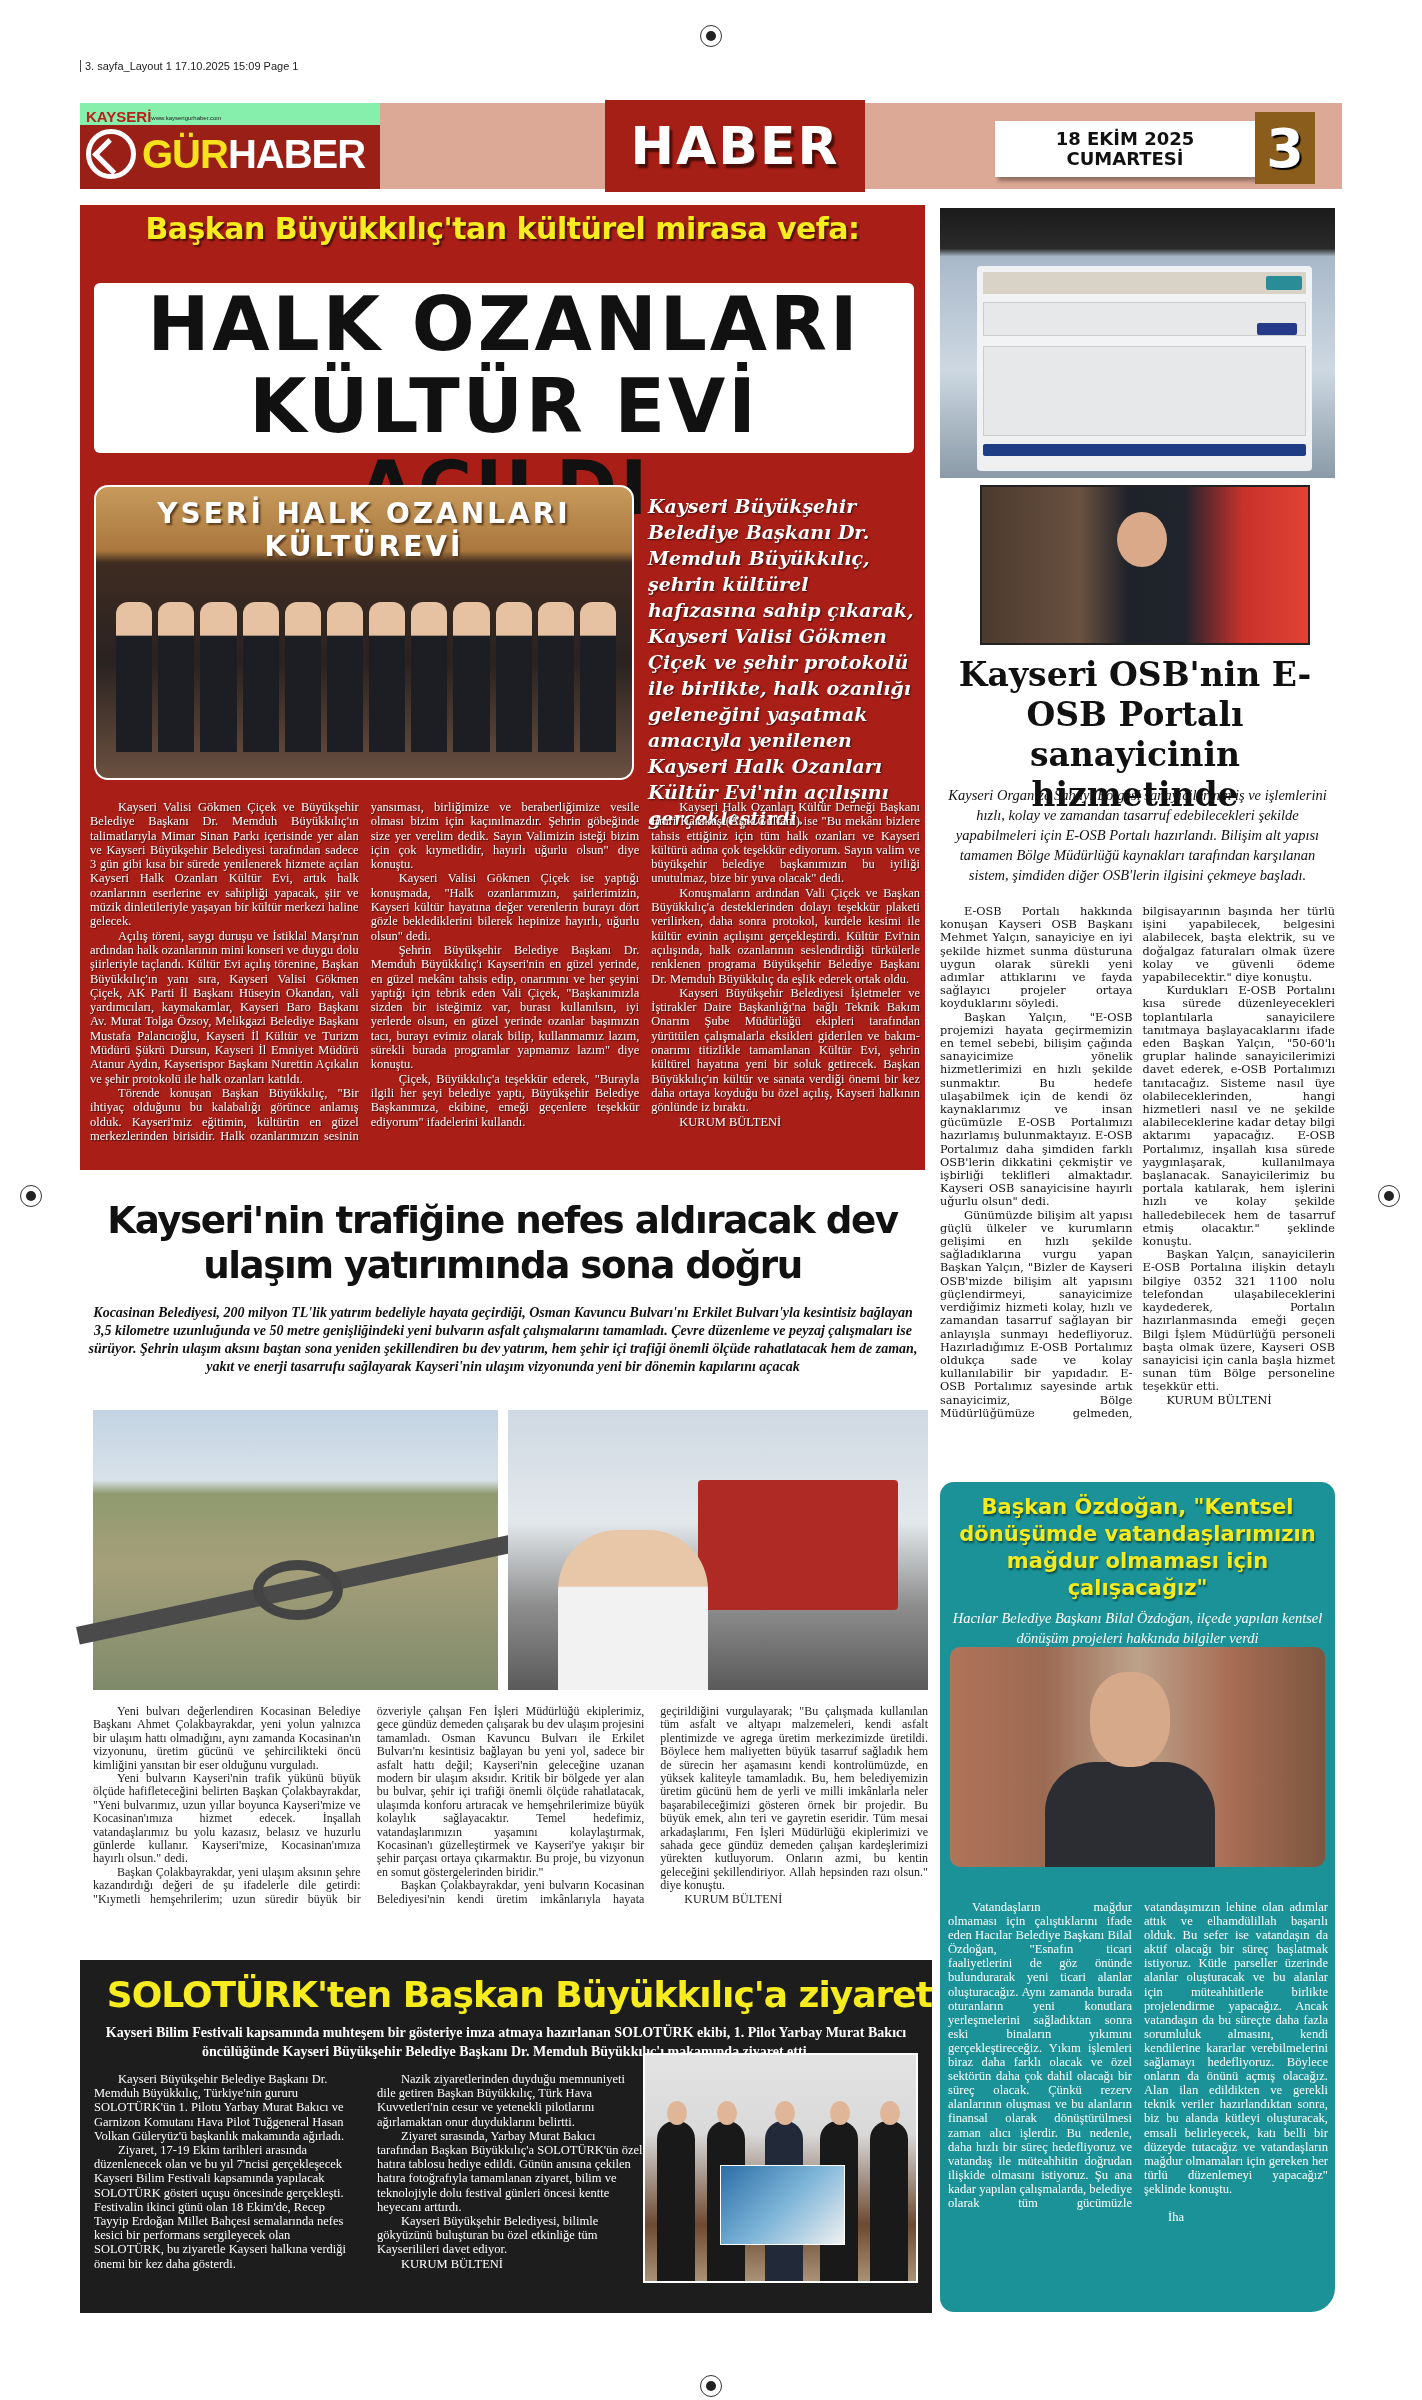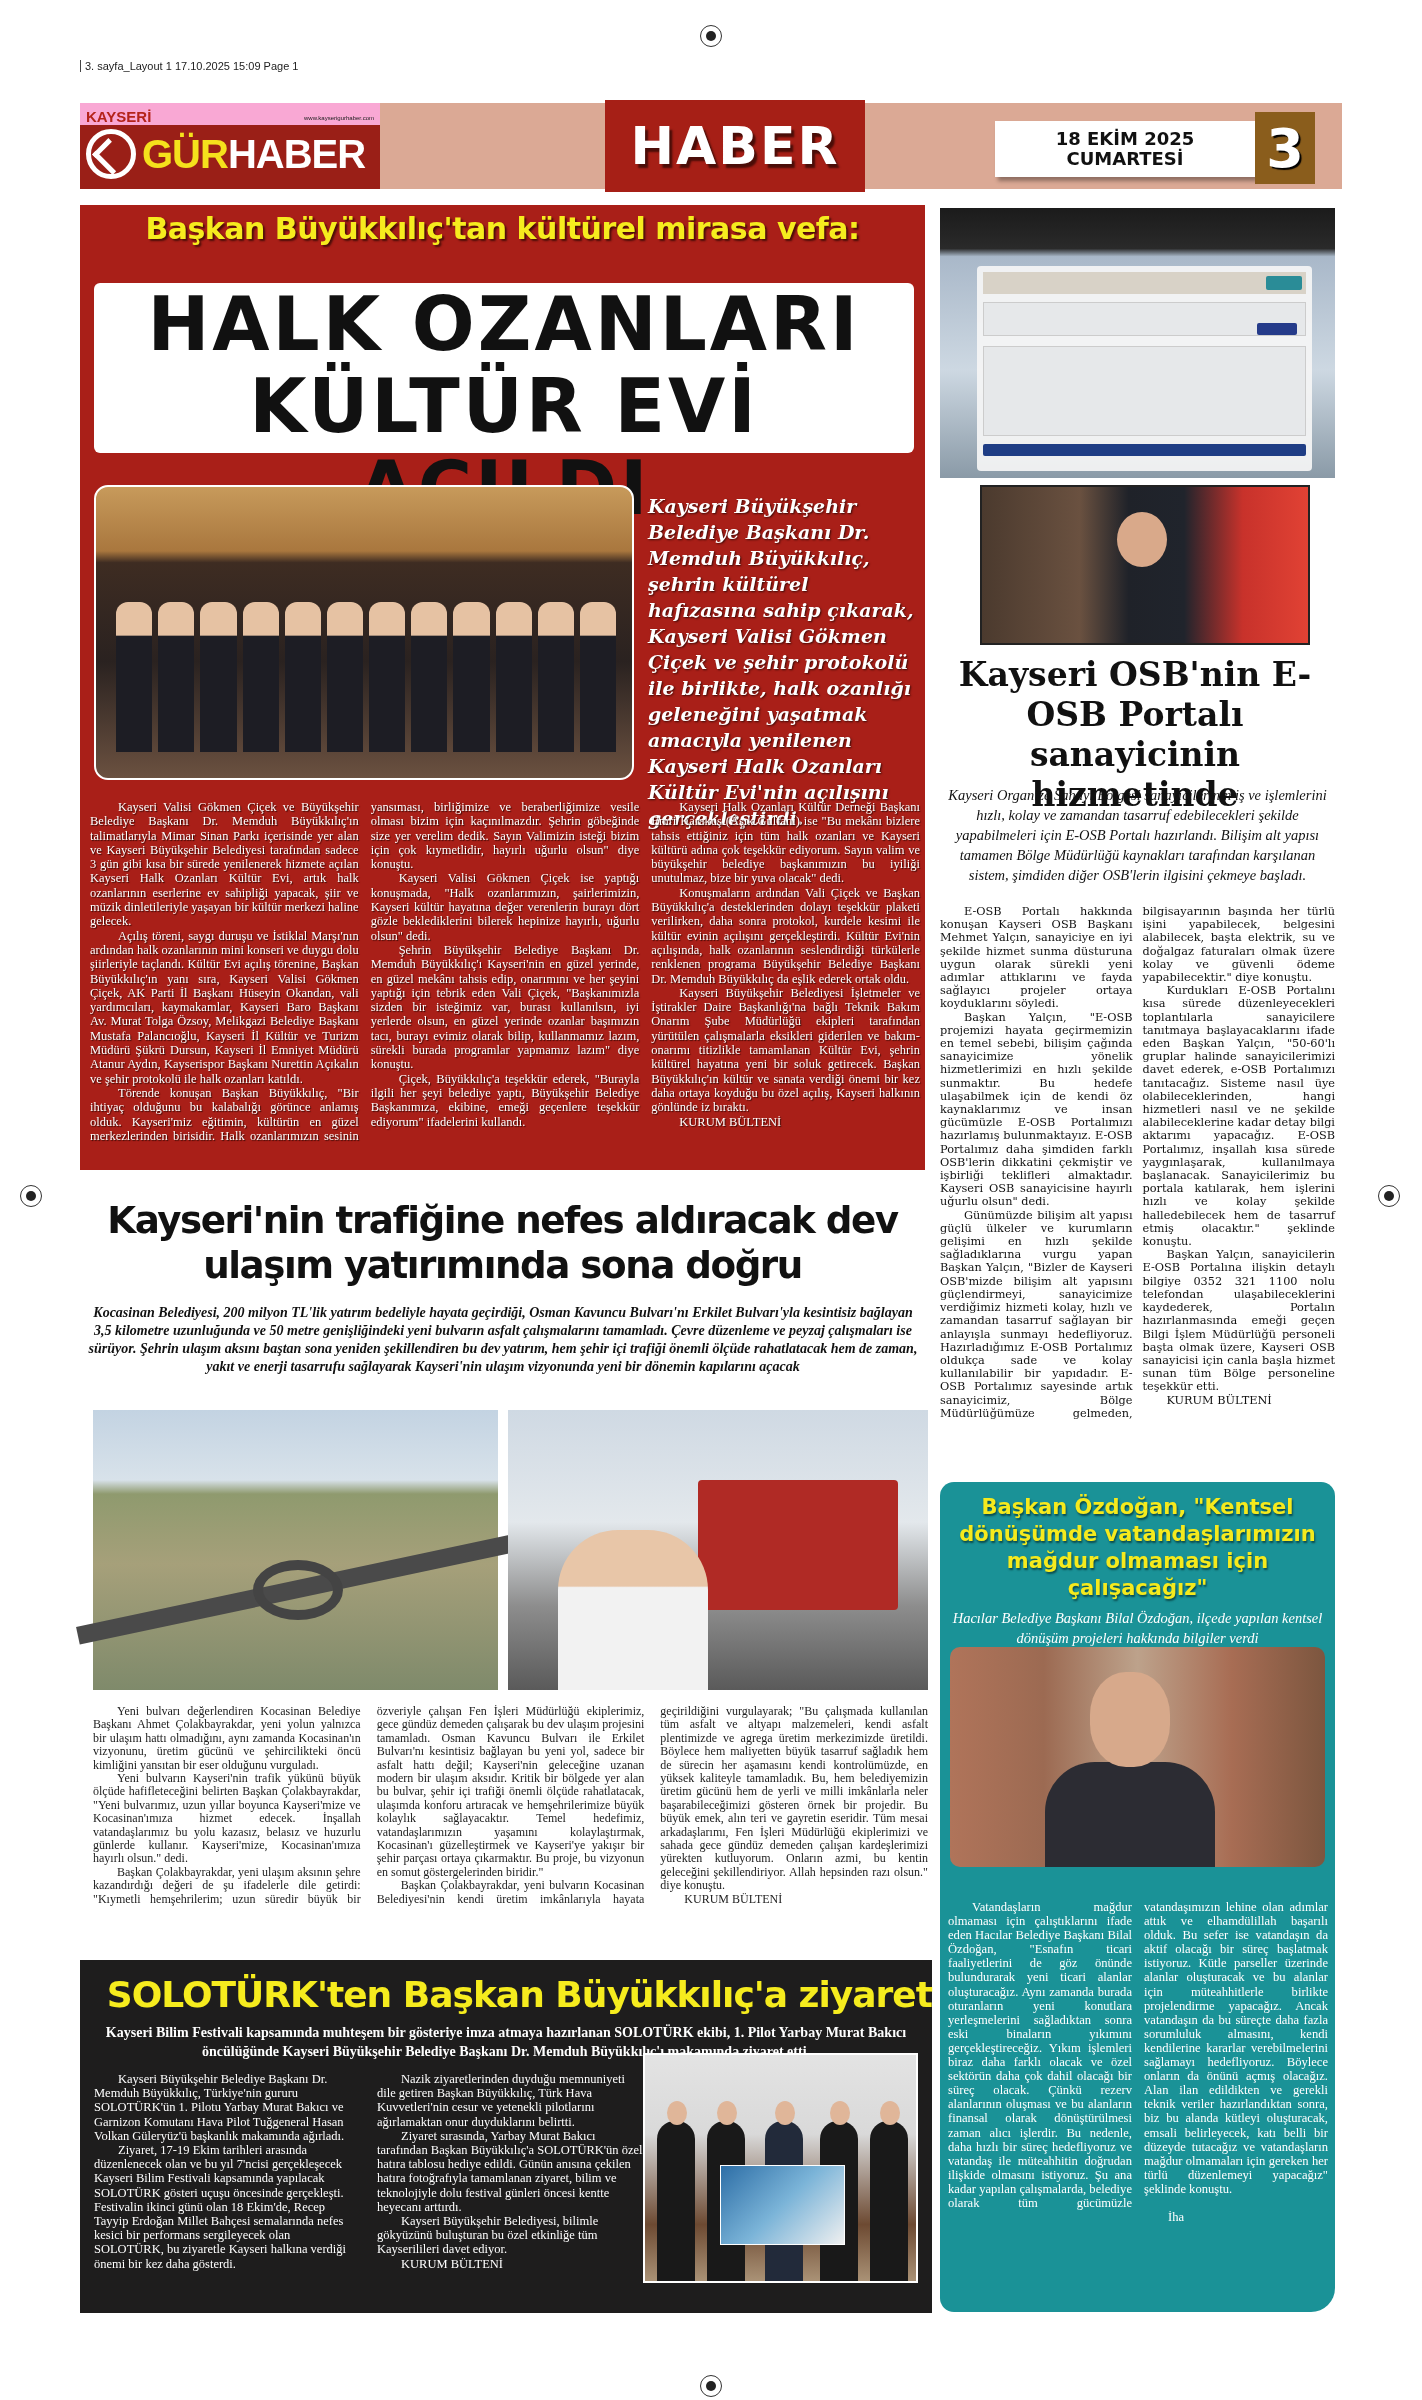--- a/index.html
+++ b/index.html
@@ -4,21 +4,21 @@
 <style>
 *{box-sizing:border-box;margin:0;padding:0}
 body{width:1422px;height:2400px;background:#fff;font-family:"Liberation Serif",serif;position:relative;overflow:hidden;color:#111}
 .slug{position:absolute;left:80px;top:60px;font-family:"Liberation Sans",sans-serif;font-size:11px;color:#222;border-left:1px solid #444;padding-left:4px}
 .reg{position:absolute;width:22px;height:22px;border:1px solid #333;border-radius:50%}
 .reg:before{content:"";position:absolute;left:5px;top:5px;width:10px;height:10px;background:#222;border-radius:50%}
 .reg.top{left:700px;top:25px}.reg.left{left:20px;top:1185px}.reg.right{left:1378px;top:1185px}.reg.bot{left:700px;top:2375px}
 
 .masthead{position:absolute;left:80px;top:103px;width:1262px;height:86px;background:#dba995}
 .logo{position:absolute;left:0;top:0;width:300px;height:86px;background:#9a1f17}
-.logo-top{height:22px;background:#f9a8d4;display:flex;justify-content:space-between;align-items:flex-end;padding:0 6px}
+.logo-top{height:22px;background:#86efac;display:flex;justify-content:flex-start;align-items:flex-end;padding:0 6px}
 .logo-kayseri{font-family:"Liberation Sans",sans-serif;font-weight:bold;font-size:15px;color:#b42319}
 .logo-url{font-family:"Liberation Sans",sans-serif;font-size:6px;color:#222;padding-bottom:4px}
 .logo-main{display:flex;align-items:center;padding:4px 6px;gap:6px}
 .logo-mark{width:50px;height:50px;border:5px solid #fff;border-radius:50%;position:relative}
 .logo-mark:before{content:"";position:absolute;left:8px;top:8px;width:18px;height:24px;border-left:5px solid #fff;border-top:5px solid #fff;transform:rotate(-45deg)}
 .logo-gur{font-family:"Liberation Sans",sans-serif;font-weight:bold;font-size:40px;color:#f5e11c;letter-spacing:-1px}
 .logo-haber{font-family:"Liberation Sans",sans-serif;font-weight:bold;font-size:40px;color:#fff;letter-spacing:-1px}
 .section{position:absolute;left:525px;top:-3px;width:260px;height:92px;background:#a61f16;display:flex;align-items:center;justify-content:center}
 .section span{font-family:"DejaVu Sans",sans-serif;font-weight:bold;font-size:52px;color:#fff;text-shadow:3px 4px 2px #4a0d08;letter-spacing:2px}
 .datebox{position:absolute;left:915px;top:18px;width:260px;height:56px;background:#fff;display:flex;flex-direction:column;align-items:center;justify-content:center;box-shadow:3px 4px 4px rgba(0,0,0,.35)}
@@ -116,20 +116,21 @@
     </div>
 </header>
 
 <article class="s1">
   <div class="kicker">Başkan Büyükkılıç'tan kültürel mirasa vefa:</div>
   <div class="headbox">
     <div>HALK OZANLARI</div>
     <div>KÜLTÜR EVİ AÇILDI</div>
   </div>
   <div class="photo">
+    <div class="banner">YSERİ HALK OZANLARI KÜLTÜREVİ</div>
     <div class="crowd">
         <i></i>
         <i></i>
         <i></i>
         <i></i>
         <i></i>
         <i></i>
         <i></i>
         <i></i>
         <i></i>

